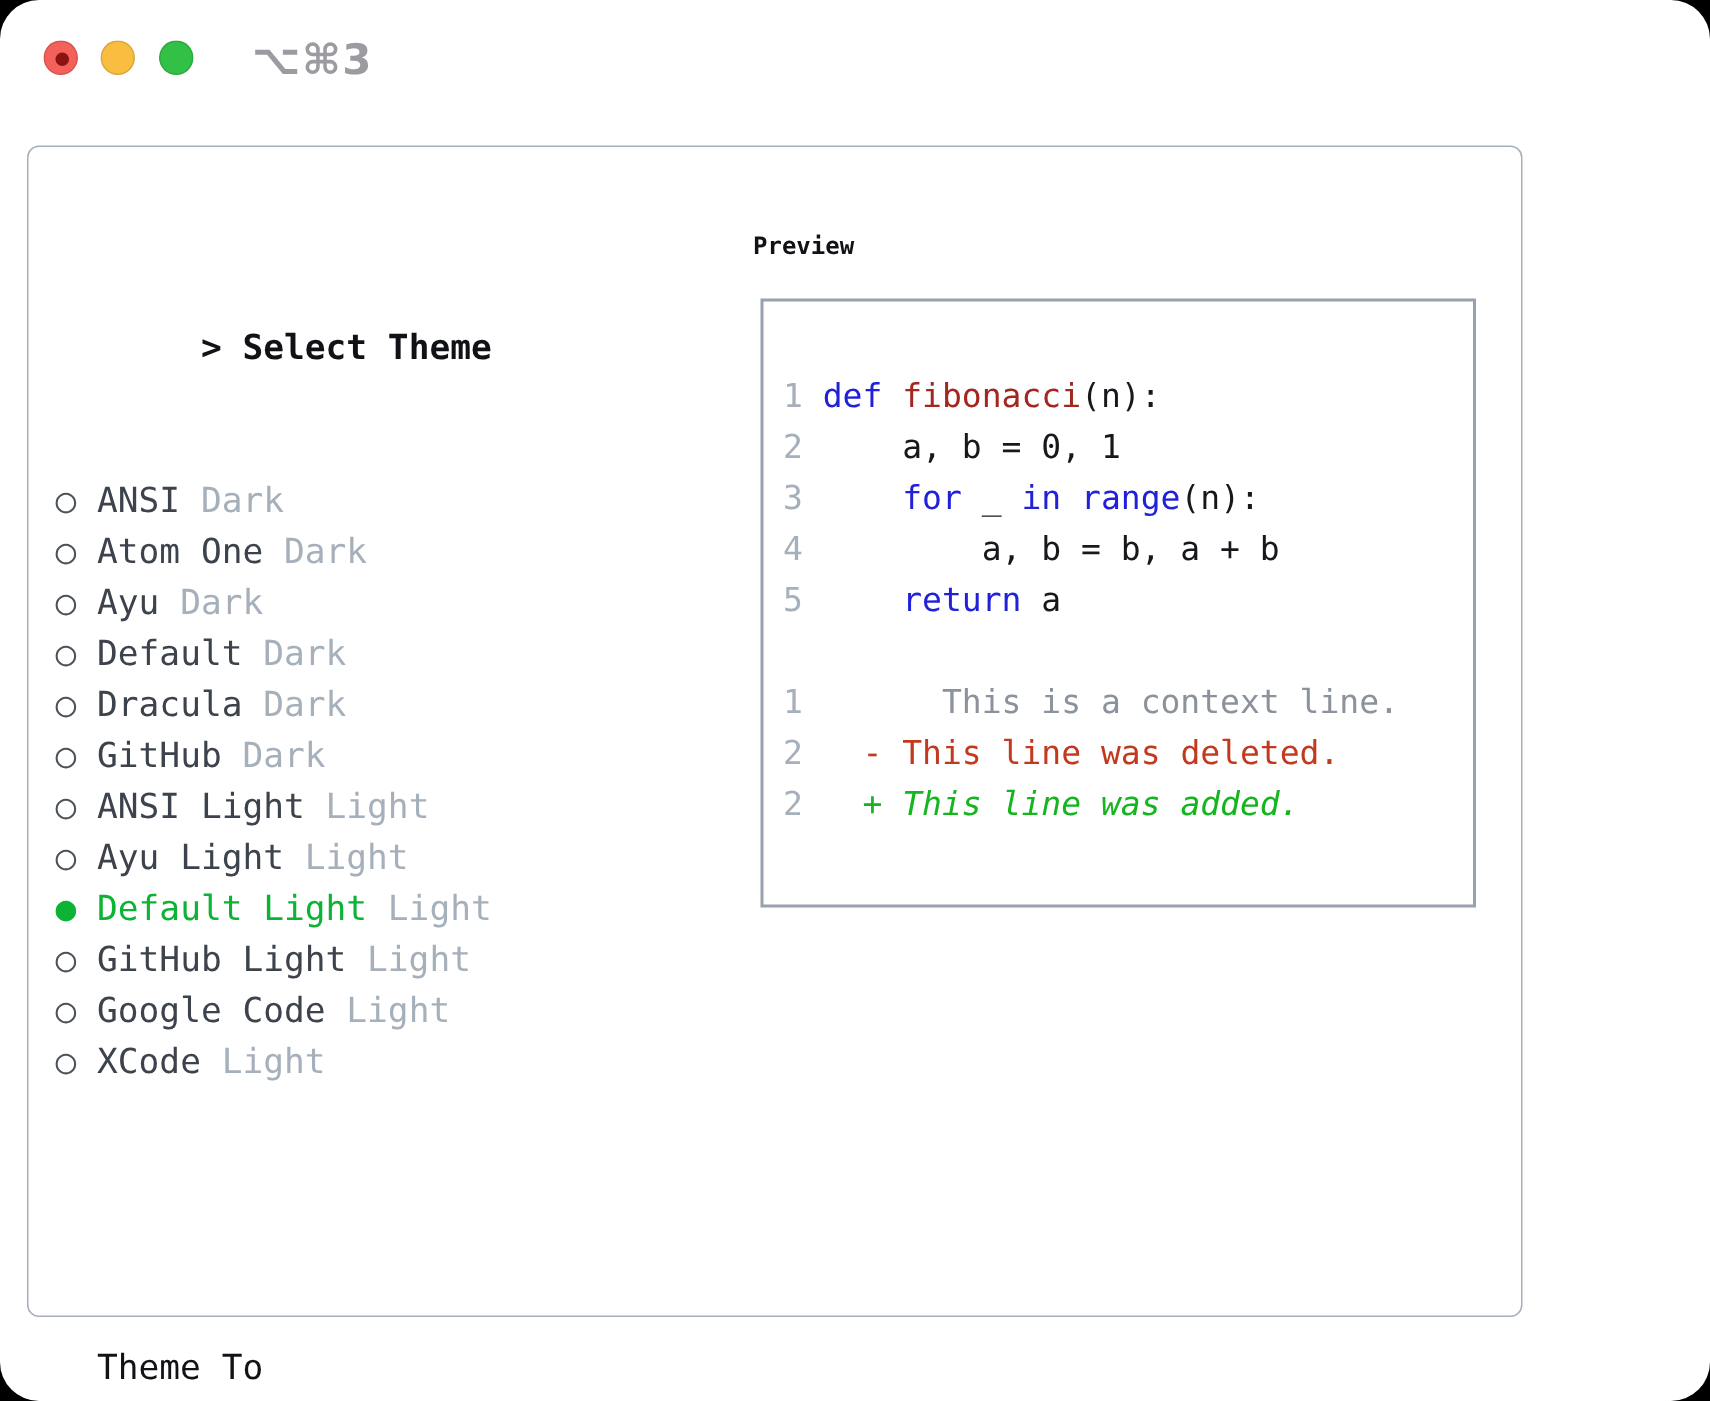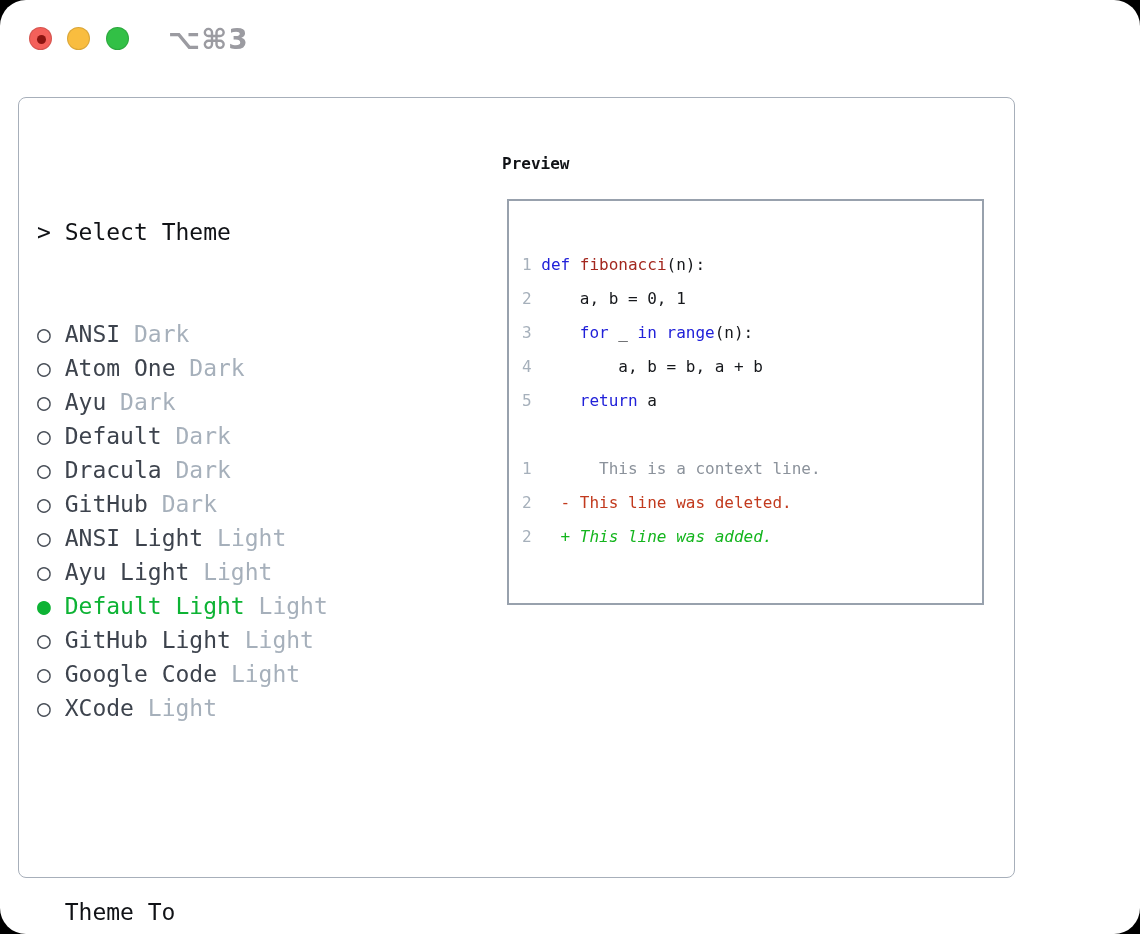--- a/index.html
+++ b/index.html
@@ -24,32 +24,32 @@
       font-family:"DejaVu Sans",sans-serif;font-size:28px;font-weight:600;
       color:var(--title_fg);letter-spacing:1px;}
   
   .main-box{position:absolute;left:18px;top:97px;width:997px;height:781px;
       border:1.5px solid var(--box_border);border-radius:8px;background:#fff;}
   .mono{font-family:"DejaVu Sans Mono",monospace;white-space:pre;}
   
   .left-col{position:absolute;left:18px;top:49px;
       font-size:23px;line-height:34px;}
   .row{height:34px;}
-  .heading-row{font-weight:normal;color:var(--heading_fg);}
+  .heading-row{font-weight:bold;color:var(--heading_fg);text-align:right;}
   .apply-heading{padding-left:2ch;color:var(--heading_fg);}
   .marker{color:var(--marker_fg);}
   .name{color:var(--name_fg);}
   .variant{color:var(--variant_fg);}
   .sel .marker,.sel .name,.sel .label{color:var(--selected_fg);}
   
   .preview-heading{position:absolute;left:483px;top:49px;
       font-size:16px;line-height:34px;font-weight:bold;color:var(--heading_fg);}
   .preview-box{position:absolute;left:488px;top:101px;width:477px;height:406px;
       border:2px solid var(--preview_border);background:#fff;}
-  .code{position:absolute;left:13px;top:47px;font-size:16px;line-height:34px;}
+  .code{position:absolute;left:13px;top:47px;font-size:22px;line-height:34px;}
   .code .row{height:34px;}
   .ln{color:var(--ln_fg);}
   .kw{color:var(--kw_fg);}
   .fn{color:var(--fn_fg);}
   .pl{color:var(--plain_fg);}
   .ctx{color:var(--ctx_fg);}
   .del{color:var(--del_fg);}
   .add{color:var(--add_fg);font-style:italic;}
 </style>
 </head>

